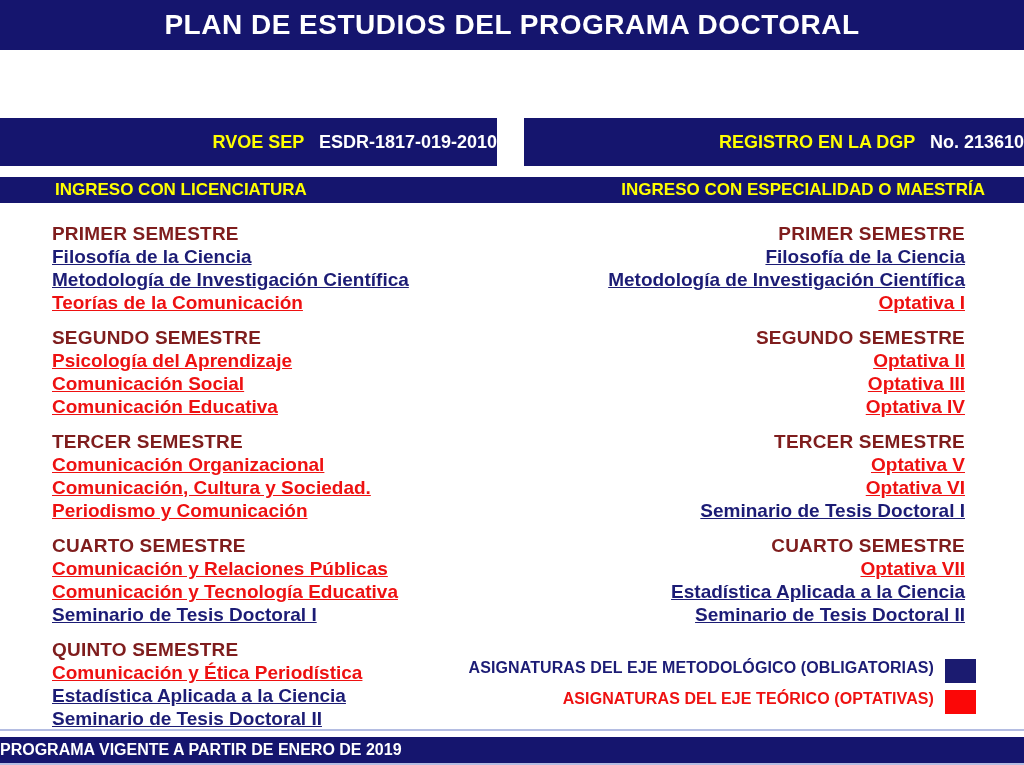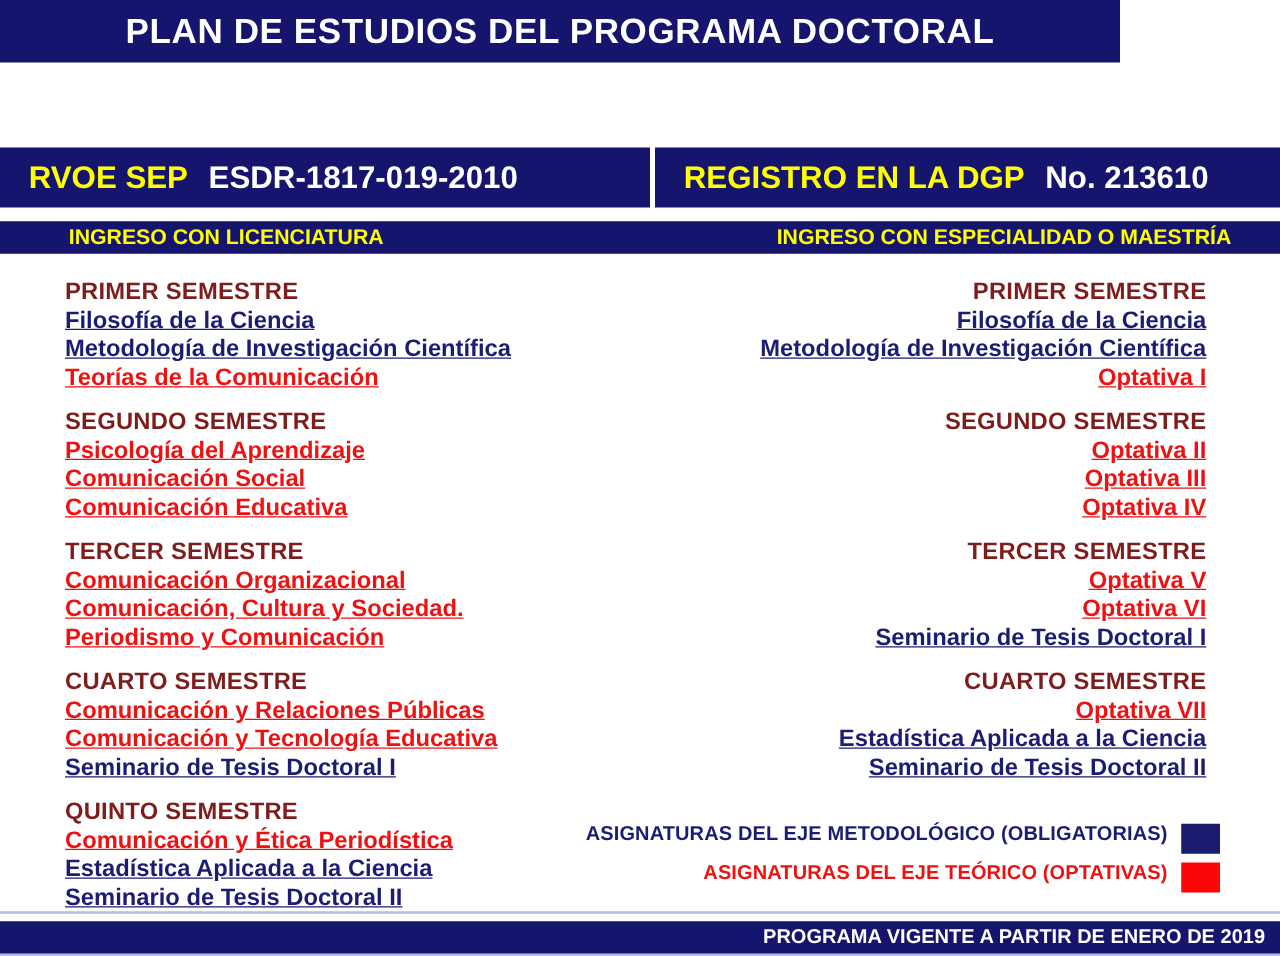--- a/index.html
+++ b/index.html
@@ -5,31 +5,31 @@
   html,body { margin:0; padding:0; background:#ffffff; }
   .page {
     position:relative; width:1024px; height:765px; background:#ffffff;
     font-family:"Liberation Sans", sans-serif; font-weight:bold; overflow:hidden;
   }
   .navy-bg { background:#15156e; }
   .yellow  { color:#ffff00; }
   .white   { color:#ffffff; }
 
   .banner1 {
-    position:absolute; left:0; top:0; width:896px; height:50px;
+    position:absolute; left:0; top:0; width:1024px; height:50px;
     text-align:center; line-height:50px; font-size:28px; color:#ffffff;
     letter-spacing:0.5px;
   }
   .banner2 {
     position:absolute; left:0; top:60px; width:1024px; height:45px;
     text-align:center; line-height:45px; font-size:25px;
   }
   .rvoe-box {
     position:absolute; top:118px; height:48px; line-height:48px;
-    text-align:left; font-size:25px;padding-left:23px;
+    text-align:right; font-size:18px;
   }
   .rvoe-left  { left:0; width:497px; }
   .rvoe-right { left:524px; width:500px; }
   .rvoe-box .white { margin-left:10px; }
 
   .ingreso-bar {
     position:absolute; left:0; top:177px; width:1024px; height:26px;
     font-size:17px; line-height:26px;padding-left:16px;
   }
   .ingreso-left  { position:absolute; left:55px; top:0; }
@@ -50,21 +50,21 @@
   .legend-label { font-size:16px; letter-spacing:0.1px; }
   .legend-label.obligatorias { color:#1c1c75; }
   .legend-label.optativas    { color:#ee1111; }
   .legend-swatch { width:31px; height:24px; margin-left:11px; }
 
   .divider {
     position:absolute; left:0; top:729px; width:1024px; height:2px; background:#b4bde2;
   }
   .footer-bar {
     position:absolute; left:0; top:737px; width:1024px; height:26px;
-    box-sizing:border-box; text-align:right; padding-right:12px;
+    box-sizing:border-box; padding-right:12px;
     line-height:26px; font-size:16px; color:#ffffff;
   }
   .footer-edge {
     position:absolute; left:0; top:763px; width:1024px; height:2px; background:#b4bde2;
   }
 </style>
 </head>
 <body>
 
 <div class="page">

